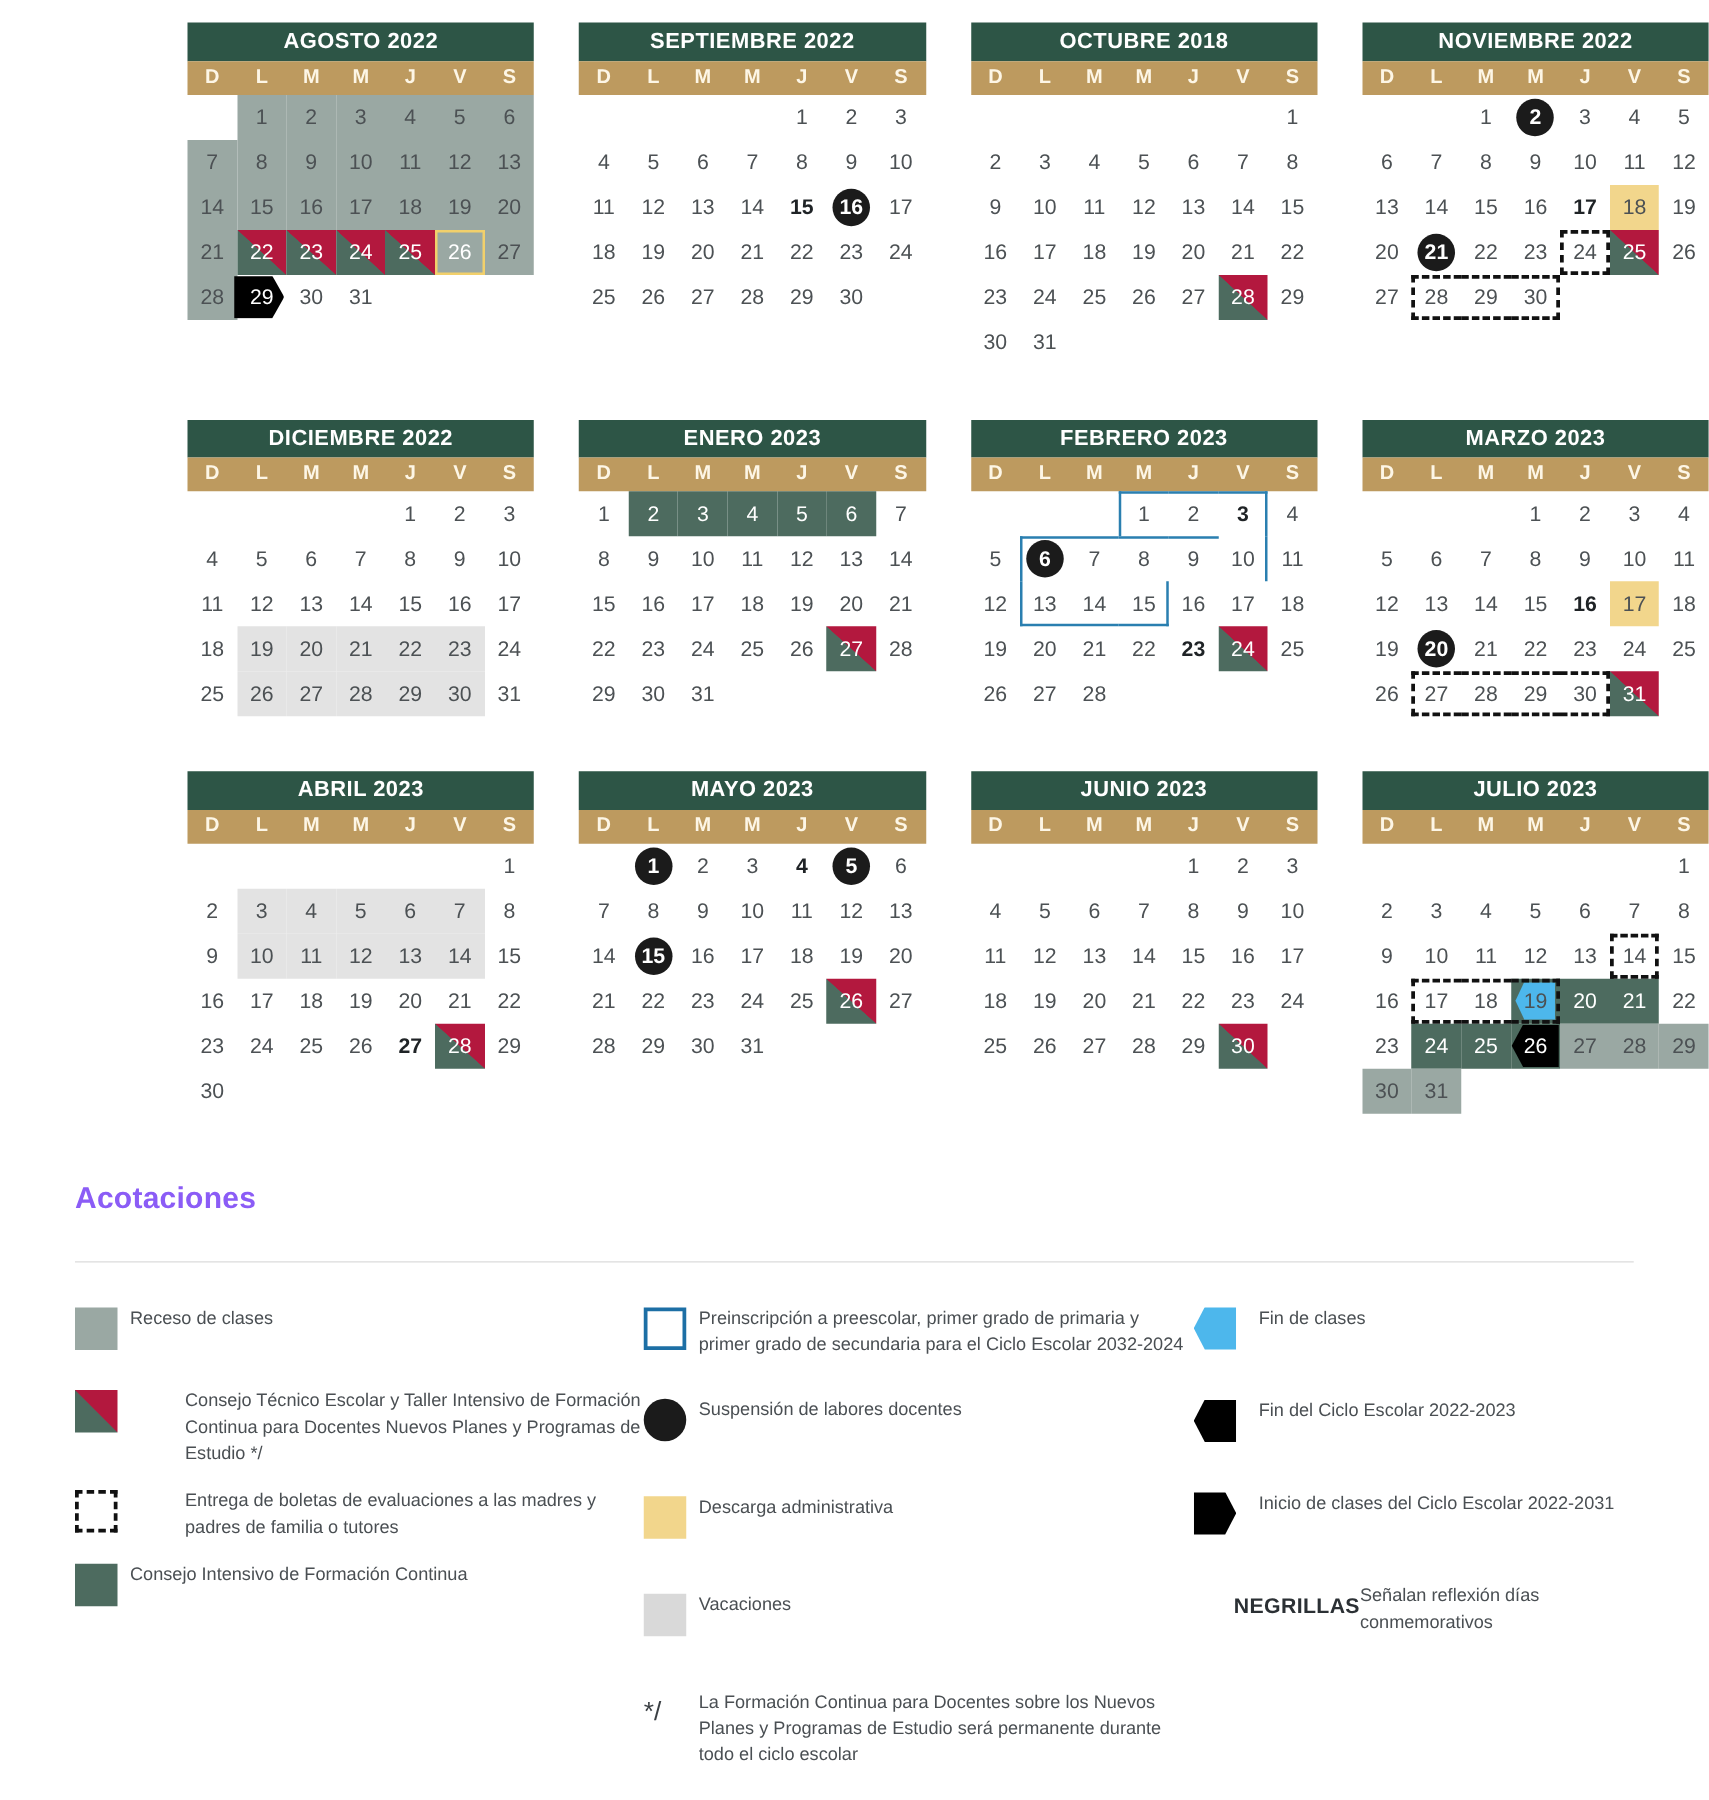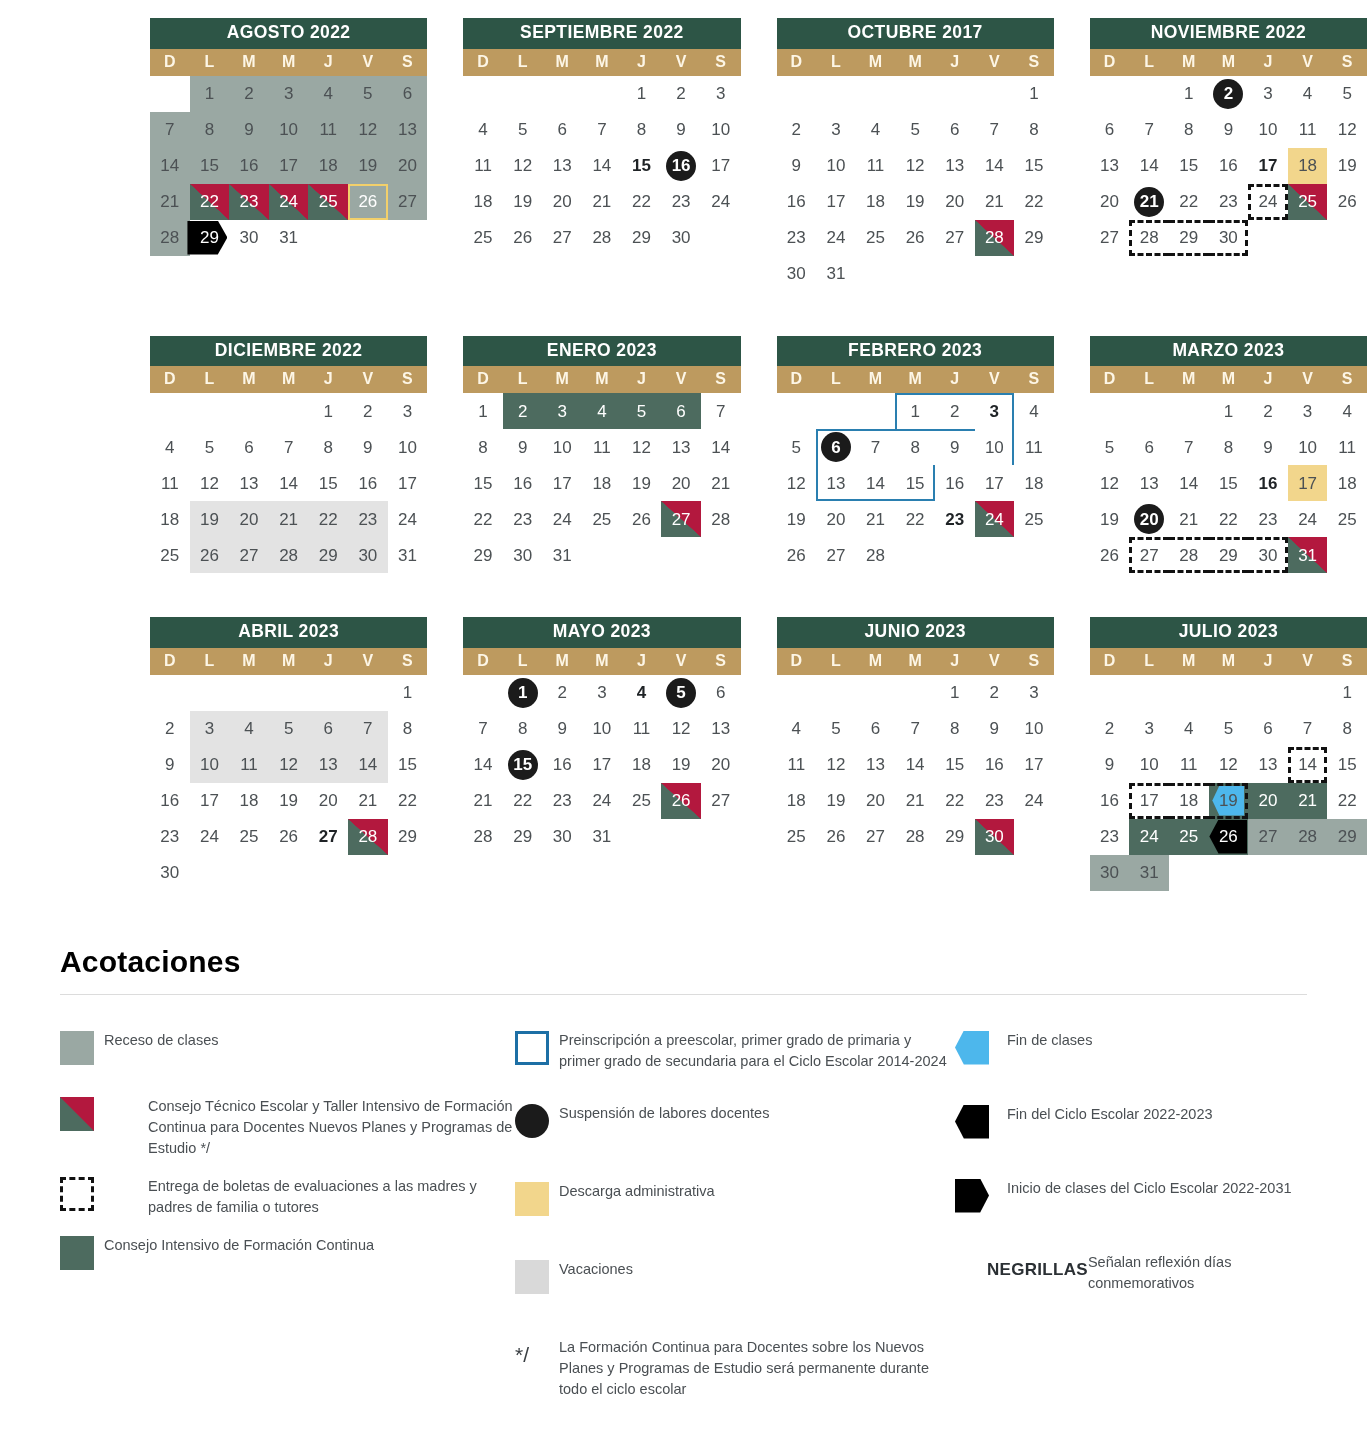--- a/index.html
+++ b/index.html
@@ -154,24 +154,24 @@
     z-index: 3;
     clip-path: polygon(0% 0%, 76% 0%, 100% 50%, 76% 100%, 0% 100%);
   }
 
   
   #acot {
     margin: 10px 0 0 0;
     padding: 0 60px 40px 60px;
   }
   #acot h2 {
-    font-size: 30px;
+    font-size: 24px;
     font-weight: bold;
-    color: #000000;
-    margin: 0 0 15px 0;
+    color: #8b5cf6;
+    margin: 0 0 36px 0;
     letter-spacing: .2px;
   }
   .rule {
     height: 1px;
     background: #dcdcdc;
     margin-bottom: 34px;
   }
   .legend-cols {
     display: flex;
     gap: 0px;
@@ -487,21 +487,21 @@
           </div>
           <div class="cell">
             <span class="num">29</span>
           </div>
           <div class="cell">
             <span class="num">30</span>
           </div>
         </div>
       </div>
       <div class="month">
-        <div class="month-title">OCTUBRE 2017</div>
+        <div class="month-title">OCTUBRE 2018</div>
         <div class="dow-row">
           <div class="dow">D</div>
           <div class="dow">L</div>
           <div class="dow">M</div>
           <div class="dow">M</div>
           <div class="dow">J</div>
           <div class="dow">V</div>
           <div class="dow">S</div>
         </div>
         <div class="days">
@@ -1693,21 +1693,21 @@
             <div class="sw sw-taller"></div>
           </div>
           <div class="ltext">Consejo Intensivo de Formación Continua</div>
         </div>
       </div>
     <div class="lcol c2">
         <div class="litem gap1">
           <div class="swatch-holder">
             <div class="sw sw-pre"></div>
           </div>
-          <div class="ltext">Preinscripción a preescolar, primer grado de primaria y primer grado de secundaria para el Ciclo Escolar 2014-2024</div>
+          <div class="ltext">Preinscripción a preescolar, primer grado de primaria y primer grado de secundaria para el Ciclo Escolar 2032-2024</div>
         </div>
         <div class="litem gap2">
           <div class="swatch-holder">
             <div class="sw sw-susp"></div>
           </div>
           <div class="ltext">Suspensión de labores docentes</div>
         </div>
         <div class="litem gap2">
           <div class="swatch-holder">
             <div class="sw sw-descarga"></div>

